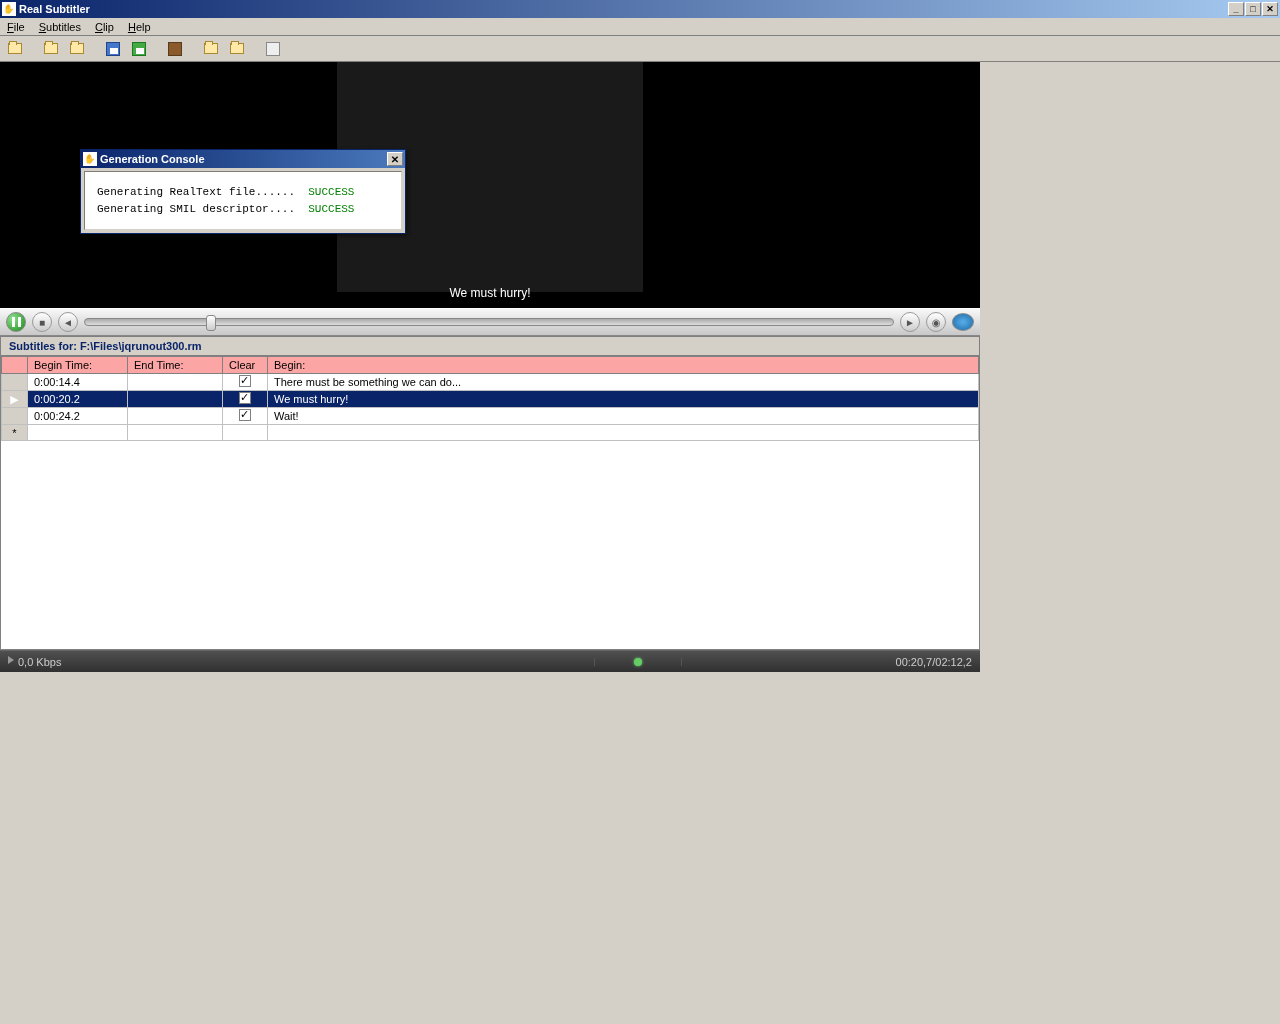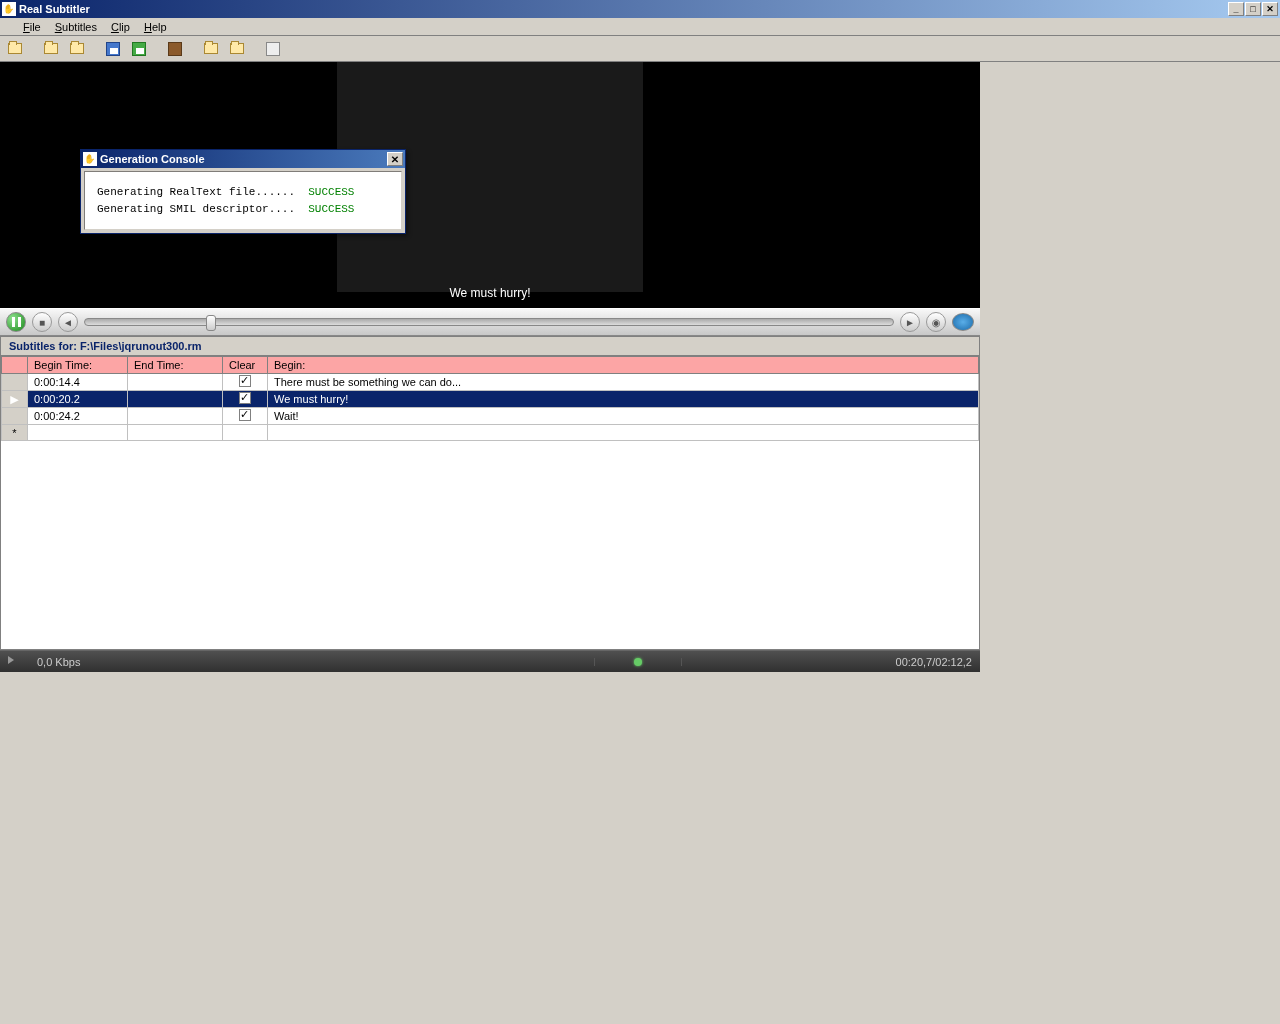--- a/index.html
+++ b/index.html
@@ -6,21 +6,21 @@
 body { font-family: Tahoma, sans-serif; font-size: 11px; background: #d4d0c8; width: 1280px; height: 1024px; overflow: hidden; position: relative; }
 
 
 .titlebar { height: 18px; background: linear-gradient(to right, #0a246a, #a6caf0); display: flex; align-items: center; padding: 0 2px; color: white; font-weight: bold; }
 .titlebar-icon { width: 14px; height: 14px; background: #fff; margin-right: 3px; display: flex; align-items: center; justify-content: center; font-size: 9px; color: #000; }
 .titlebar-text { flex: 1; }
 .titlebar-buttons { display: flex; gap: 1px; }
 .titlebar-btn { width: 16px; height: 14px; background: #d4d0c8; border: 1px solid; border-color: #fff #808080 #808080 #fff; display: flex; align-items: center; justify-content: center; font-size: 9px; cursor: pointer; color: #000; font-family: Arial; }
 
 
-.menubar { height: 18px; background: #d4d0c8; display: flex; align-items: center; padding: 0 16px; border-bottom: 1px solid #808080; }
+.menubar { height: 18px; background: #d4d0c8; display: flex; align-items: center; padding: 0 0; border-bottom: 1px solid #808080; }
 .menu-item { padding: 2px 7px; cursor: pointer; }
 .menu-item .underline { text-decoration: underline; }
 
 
 .toolbar { height: 26px; background: #d4d0c8; display: flex; align-items: center; padding: 0 4px; gap: 4px; border-bottom: 1px solid #808080; }
 .toolbar-btn { width: 22px; height: 22px; border: 1px solid transparent; display: flex; align-items: center; justify-content: center; cursor: pointer; }
 .toolbar-sep { width: 6px; }
 
 
 .video-area { height: 246px; background: #000; position: relative; width: 980px; }
@@ -49,21 +49,21 @@
 .col-clear { width: 45px; text-align: center; }
 .checkbox { display: inline-block; width: 12px; height: 12px; border: 1px solid #808080; background: #fff; position: relative; }
 .checkbox.checked::after { content: "✓"; position: absolute; top: -2px; left: 0px; font-size: 11px; color: #000; }
 .subtitle-table tr.selected .checkbox { background: #fff; }
 .subtitle-table tr.selected .checkbox.checked::after { color: #000; }
 .subtitle-body { height: 295px; overflow: auto; border: 1px solid #808080; }
 .empty-row td { background: #fff; }
 
 
 .status-bar { width: 980px; height: 22px; background: linear-gradient(to bottom, #505050, #303030); display: flex; align-items: center; color: #ccc; font-size: 11px; border-top: 1px solid #666; }
-.status-left { flex: 0 0 594px; padding: 0 8px; display: flex; align-items: flex-start; gap: 23px; }
+.status-left { flex: 0 0 594px; padding: 0 8px; display: flex; align-items: flex-start; gap: 4px; }
 .status-mid { flex: 0 0 88px; border-left: 1px solid #555; border-right: 1px solid #555; display: flex; align-items: center; justify-content: center; }
 .status-dot { width: 8px; height: 8px; border-radius: 50%; background: #6c6; box-shadow: 0 0 3px #6c6; }
 .status-right { flex: 1; text-align: right; padding: 0 8px; }
 .status-play { width: 0; height: 0; border-top: 4px solid transparent; border-bottom: 4px solid transparent; border-left: 6px solid #999; }
 
 
 .dialog { position: absolute; left: 80px; top: 149px; width: 326px; background: #d4d0c8; border: 1px solid #0a246a; box-shadow: 2px 2px 4px rgba(0,0,0,0.4); }
 .dialog-titlebar { height: 18px; background: linear-gradient(to right, #0a246a, #4a7abc); display: flex; align-items: center; padding: 0 2px; color: white; font-weight: bold; }
 .dialog-titlebar-icon { width: 14px; height: 14px; background: #fff; margin-right: 3px; display:flex; align-items:center; justify-content:center; font-size:9px; color:#000;}
 .dialog-close { width: 16px; height: 14px; background: #d4d0c8; border: 1px solid; border-color: #fff #808080 #808080 #fff; display: flex; align-items: center; justify-content: center; font-size: 10px; cursor: pointer; color:#000; font-family: Arial;}

